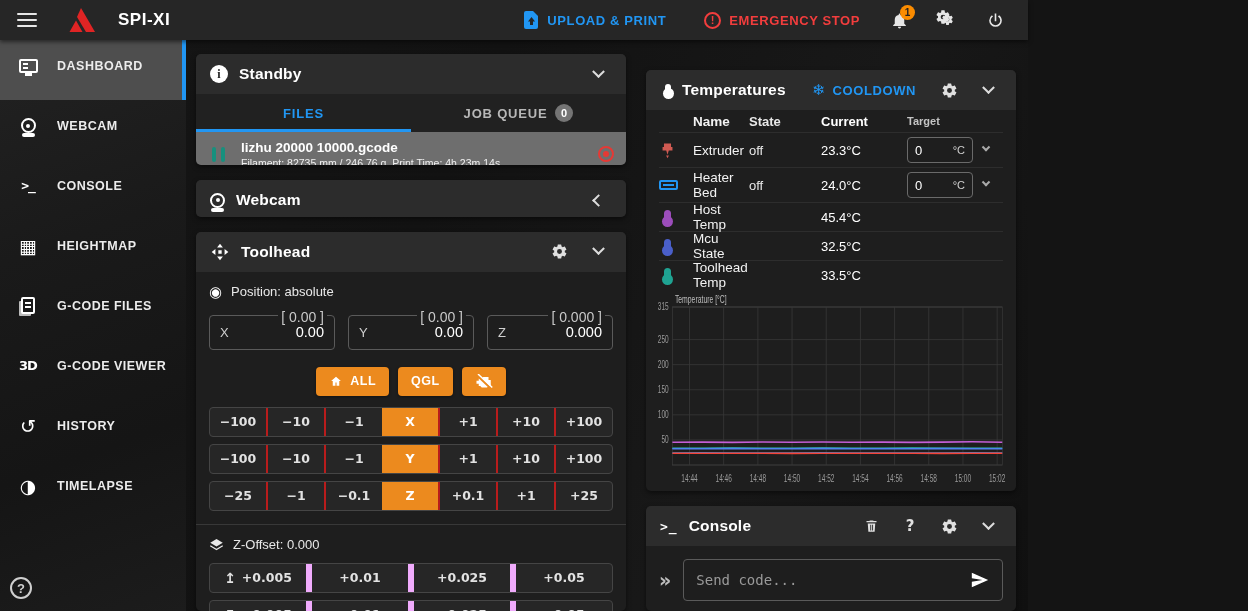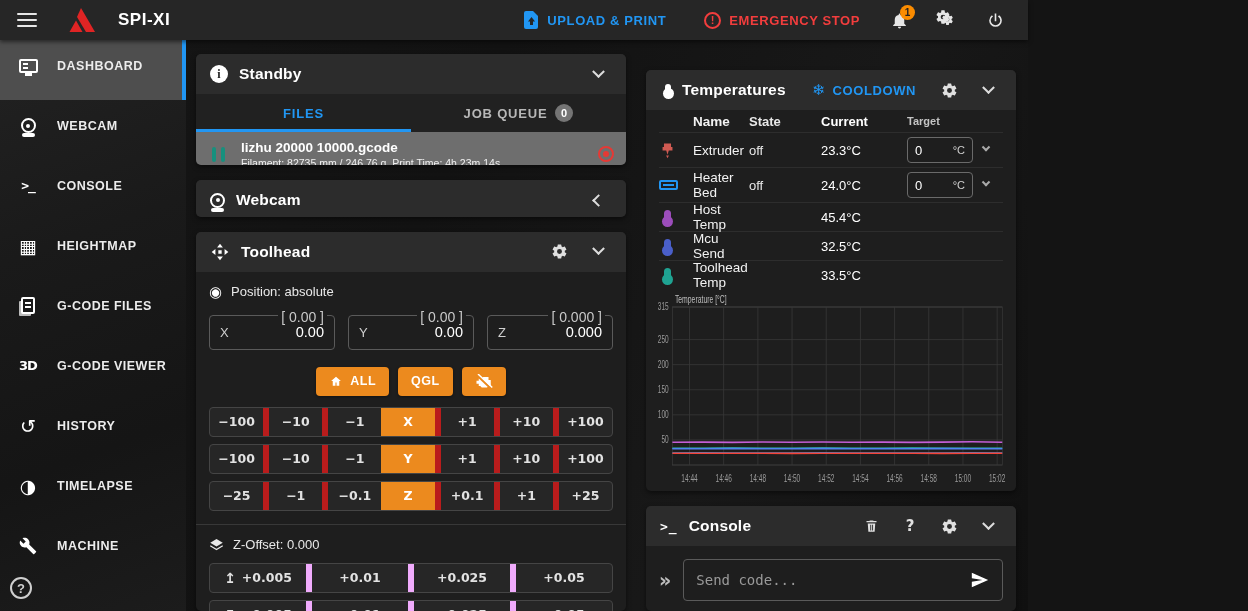--- a/index.html
+++ b/index.html
@@ -104,21 +104,21 @@
   .axishint { position:absolute; top:-7px; right:7px; background:#1e1e1e; padding:0 3px;
               font-size:14px; color:#c9c9c9; }
   .axislabel { font-size:13px; color:#cfcfcf; }
   .axisval { font-size:14.5px; color:#fff; }
   .homer { display:flex; justify-content:center; gap:9px; margin:17px 0 11px; }
   .obtn { background:#ec8a1e; border:none; border-radius:4px; color:#fff; font-weight:bold; font-size:12.5px;
           height:29px; padding:0 13px; display:flex; align-items:center; gap:7px; cursor:pointer;
           letter-spacing:.5px; box-shadow:0 1px 3px rgba(0,0,0,.4); }
   .jogrow { display:flex; border:1px solid #454545; border-radius:4px; overflow:hidden; margin-bottom:7px;
             background:#262626; height:30px; }
-  .jogcell { flex:1; background:none; border:none; border-left:6px solid #b91c1c; color:#e2e2e2;
+  .jogcell { flex:1; background:none; border:none; border-left:2px solid #b91c1c; color:#e2e2e2;
              font-size:12.5px; font-weight:bold; cursor:pointer; font-family:"DejaVu Sans",sans-serif; }
   .jogcell:first-child { border-left:none; }
   .jogcell.axis { background:#ec8a1e; color:#fff; border-left:none; }
   .divider { height:1px; background:#383838; margin:13px -13px 12px; }
   .zofflabel { display:flex; align-items:center; gap:9px; font-size:13px; color:#e8e8e8; margin-bottom:11px; }
   .zrow { display:flex; border:1px solid #454545; border-radius:4px; overflow:hidden; margin-bottom:7px;
           background:#262626; height:30px; }
   .zcell { flex:1; background:none; border:none; border-left:6px solid #f0abfc; color:#e2e2e2;
            font-size:12.5px; font-weight:bold; cursor:pointer; display:flex; align-items:center;
            justify-content:center; gap:6px; font-family:"DejaVu Sans",sans-serif; }
@@ -253,28 +253,20 @@
         <span class="side-label">G-CODE VIEWER</span>
       </div>
       <div class="side-item">
         <span class="sicon">↺</span>
         <span class="side-label">HISTORY</span>
       </div>
       <div class="side-item">
         <span class="sicon">◑</span>
         <span class="side-label">TIMELAPSE</span>
       </div>
-      <div class="side-item">
-        <span class="sicon">
-          <svg width="18" height="18" viewBox="0 0 24 24">
-              <path fill="#fff" d="M22.7 19l-9.1-9.1c.9-2.3.4-5-1.5-6.9-2-2-5-2.4-7.4-1.3L9 6 6 9 1.6 4.7C.4 7.1.9 10.1 2.9 12.1c1.9 1.9 4.6 2.4 6.9 1.5l9.1 9.1c.4.4 1 .4 1.4 0l2.3-2.3c.5-.4.5-1.1.1-1.4z"></path>
-            </svg>
-        </span>
-        <span class="side-label">MACHINE</span>
-      </div>
       <span class="help-float">?</span>
     </nav>
 
     <div class="main">
 
       <div class="col col-left">
 
         <div class="panel">
           <div class="phead">
             <span class="info-circ">i</span>
@@ -510,21 +502,21 @@
               <span class="tc-name">Host Temp</span>
               <span class="tc-state"></span>
               <span class="tc-cur">45.4°C</span>
               <span class="tc-target"></span>
             </div>
 
             <div class="trow sensor">
               <span class="tc-icon" style="color: rgb(74, 95, 201);">
                   <span class="thermo"></span>
                 </span>
-              <span class="tc-name">Mcu Send</span>
+              <span class="tc-name">Mcu State</span>
               <span class="tc-state"></span>
               <span class="tc-cur">32.5°C</span>
               <span class="tc-target"></span>
             </div>
 
             <div class="trow sensor">
               <span class="tc-icon" style="color: rgb(31, 163, 146);">
                   <span class="thermo"></span>
                 </span>
               <span class="tc-name">Toolhead Temp</span>

